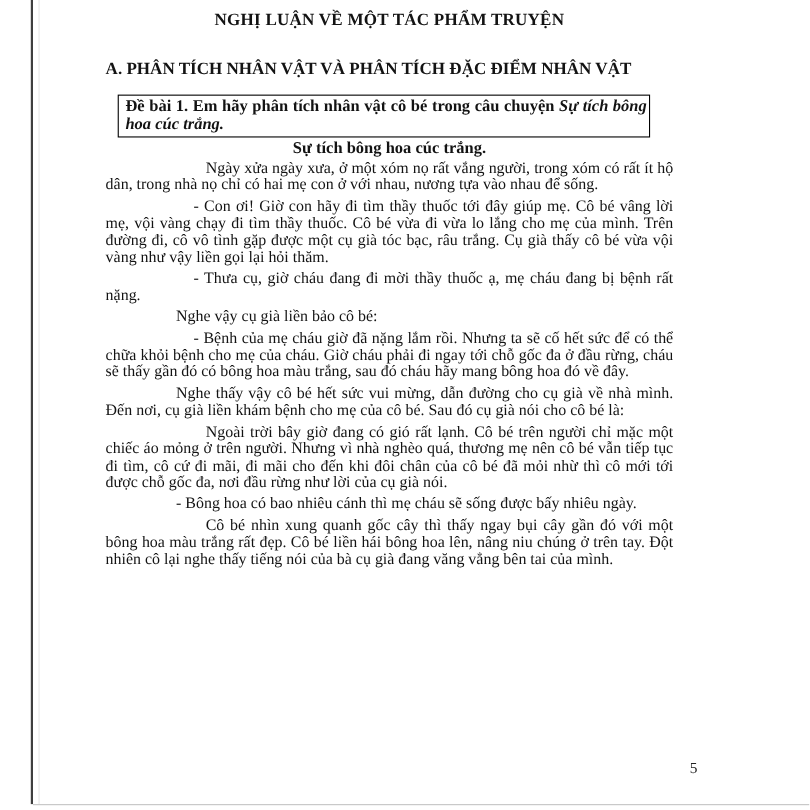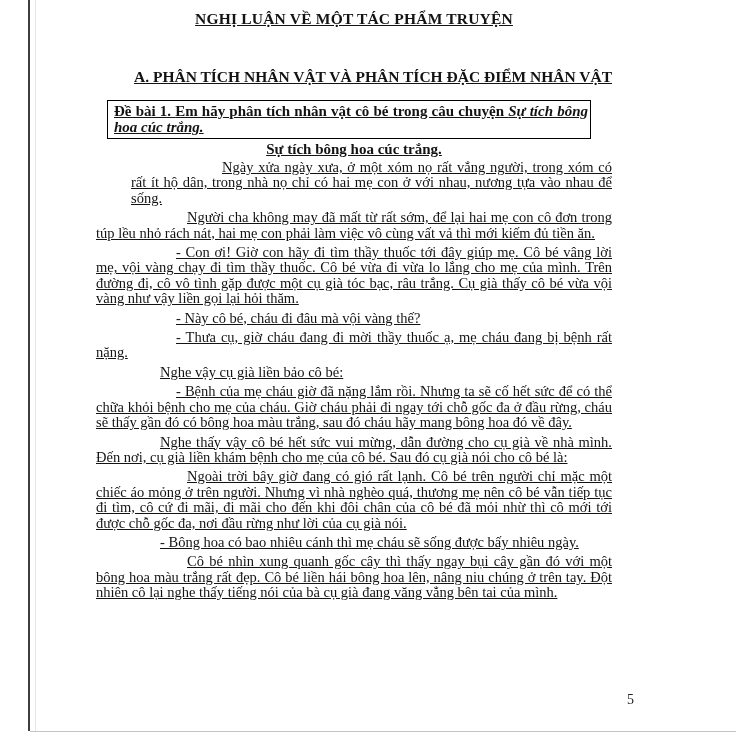--- a/index.html
+++ b/index.html
@@ -38,32 +38,31 @@
     right: 0;
     top: 731px;
     height: 1px;
     background: #c4c4c4;
   }
   .content {
     position: absolute;
     left: 96px;
     top: 0;
     width: 516px;
-    text-decoration: underline;
   }
   h1.doc-title {
     margin: 10px 0 0 0;
     text-align: center;
     font-size: 15.5px;
     font-weight: bold;
     letter-spacing: 0.2px;
   }
   h2.doc-section {
-    margin: 40px 0 0 0;
-    text-align: right;
+    margin: 26px 0 0 0;
+    text-align: left;
     font-size: 15.5px;
     font-weight: bold;
   }
   .prompt-box {
     margin: 14px 0 0 11px;
     width: 484px;
     box-sizing: border-box;
     border: 1px solid #000000;
     padding: 2px 2px 3px 6px;
     font-size: 15px;
@@ -84,21 +83,20 @@
     margin-top: 2px;
   }
   .story-body p.para {
     margin: 4px 0 0 0;
     font-size: 14.5px;
     line-height: 15.4px;
     text-align: justify;
   }
   .story-body p.para:first-child {
     margin-top: 2px;
-    margin-left: 35px;
   }
   .indent-large  { text-indent: 91px; }
   .indent-medium { text-indent: 80px; }
   .indent-small  { text-indent: 64px; }
   .page-number {
     position: absolute;
     left: 627px;
     top: 692px;
     font-size: 14px;
     color: #222;
@@ -122,23 +120,21 @@
     <div class="prompt-box">
       <span>Đề bài 1.</span>
       <span>Em hãy phân tích nhân vật cô bé trong câu chuyện</span>
       <span class="italic">Sự tích bông hoa cúc trắng.</span>
     </div>
 
     <h3 class="story-heading">Sự tích bông hoa cúc trắng.</h3>
 
     <div class="story-body" id="story-body">
         <p class="para indent-large">Ngày xửa ngày xưa, ở một xóm nọ rất vắng người, trong xóm có rất ít hộ dân, trong nhà nọ chỉ có hai mẹ con ở với nhau, nương tựa vào nhau để sống.</p>
-        <p class="para indent-large">Người cha không may đã mất từ rất sớm, để lại hai mẹ con cô đơn trong túp lều nhỏ rách nát, hai mẹ con phải làm việc vô cùng vất vả thì mới kiếm đủ tiền ăn.</p>
         <p class="para indent-medium">- Con ơi! Giờ con hãy đi tìm thầy thuốc tới đây giúp mẹ. Cô bé vâng lời mẹ, vội vàng chạy đi tìm thầy thuốc. Cô bé vừa đi vừa lo lắng cho mẹ của mình. Trên đường đi, cô vô tình gặp được một cụ già tóc bạc, râu trắng. Cụ già thấy cô bé vừa vội vàng như vậy liền gọi lại hỏi thăm.</p>
-        <p class="para indent-medium">- Này cô bé, cháu đi đâu mà vội vàng thế?</p>
         <p class="para indent-medium">- Thưa cụ, giờ cháu đang đi mời thầy thuốc ạ, mẹ cháu đang bị bệnh rất nặng.</p>
         <p class="para indent-small">Nghe vậy cụ già liền bảo cô bé:</p>
         <p class="para indent-medium">- Bệnh của mẹ cháu giờ đã nặng lắm rồi. Nhưng ta sẽ cố hết sức để có thể chữa khỏi bệnh cho mẹ của cháu. Giờ cháu phải đi ngay tới chỗ gốc đa ở đầu rừng, cháu sẽ thấy gần đó có bông hoa màu trắng, sau đó cháu hãy mang bông hoa đó về đây.</p>
         <p class="para indent-small">Nghe thấy vậy cô bé hết sức vui mừng, dẫn đường cho cụ già về nhà mình. Đến nơi, cụ già liền khám bệnh cho mẹ của cô bé. Sau đó cụ già nói cho cô bé là:</p>
         <p class="para indent-large">Ngoài trời bây giờ đang có gió rất lạnh. Cô bé trên người chỉ mặc một chiếc áo mỏng ở trên người. Nhưng vì nhà nghèo quá, thương mẹ nên cô bé vẫn tiếp tục đi tìm, cô cứ đi mãi, đi mãi cho đến khi đôi chân của cô bé đã mỏi nhừ thì cô mới tới được chỗ gốc đa, nơi đầu rừng như lời của cụ già nói.</p>
         <p class="para indent-small">- Bông hoa có bao nhiêu cánh thì mẹ cháu sẽ sống được bấy nhiêu ngày.</p>
         <p class="para indent-large">Cô bé nhìn xung quanh gốc cây thì thấy ngay bụi cây gần đó với một bông hoa màu trắng rất đẹp. Cô bé liền hái bông hoa lên, nâng niu chúng ở trên tay. Đột nhiên cô lại nghe thấy tiếng nói của bà cụ già đang văng vẳng bên tai của mình.</p>
       </div>
 
   </div>

